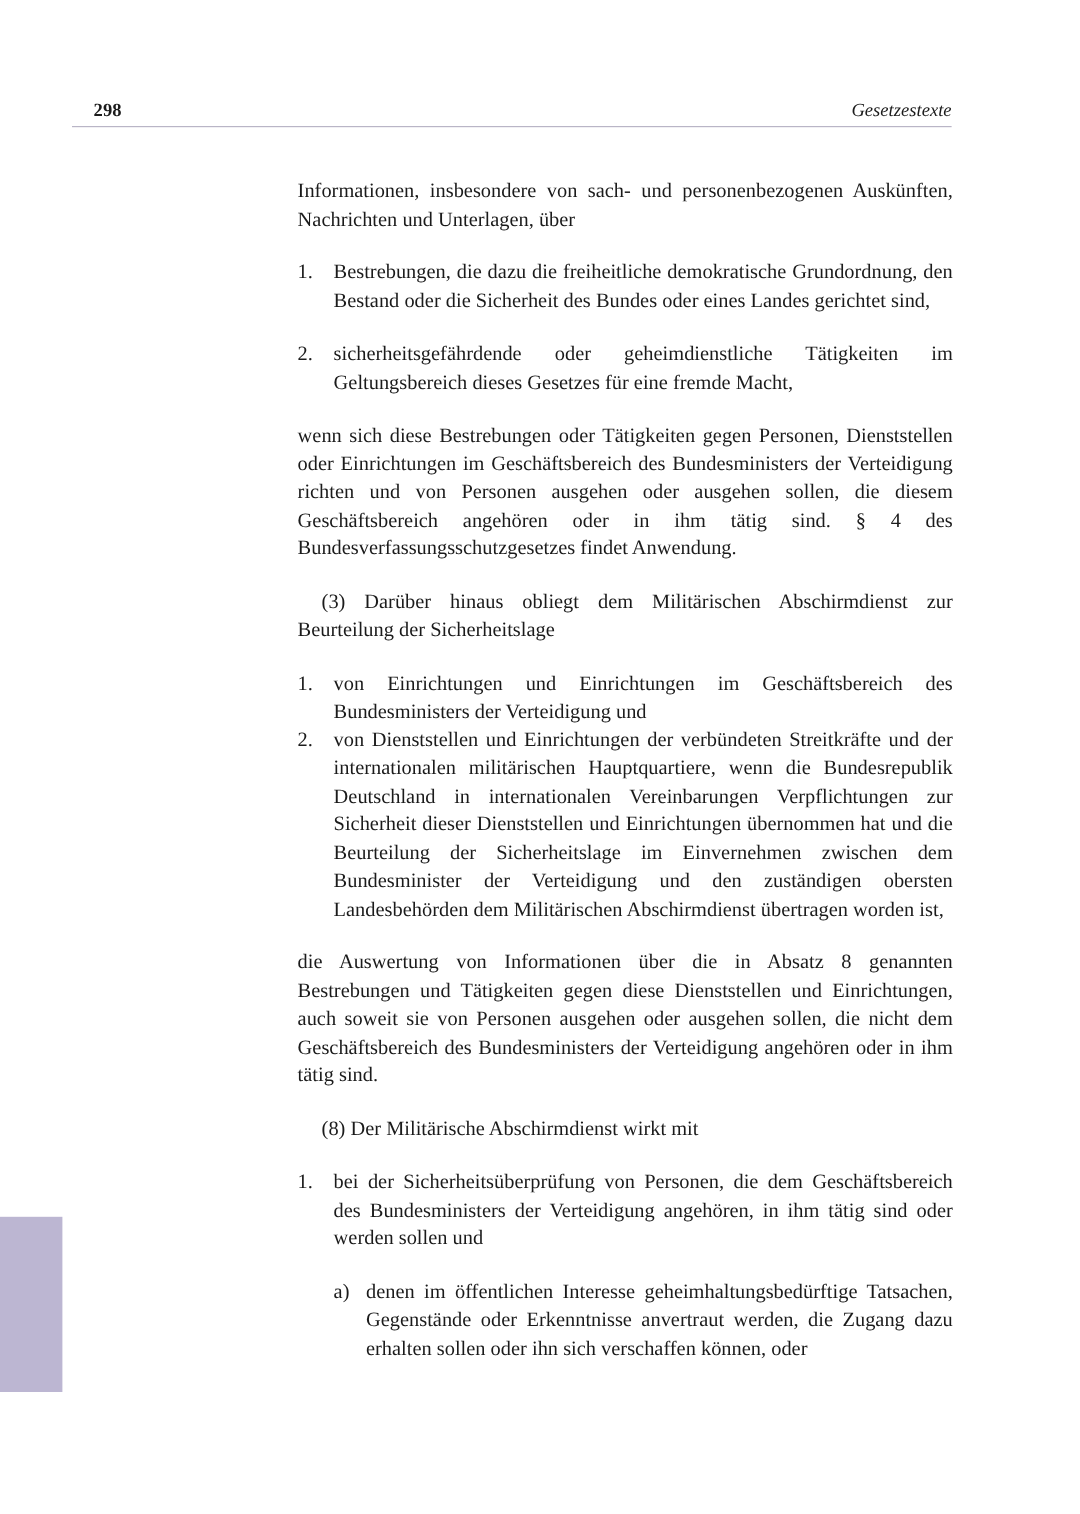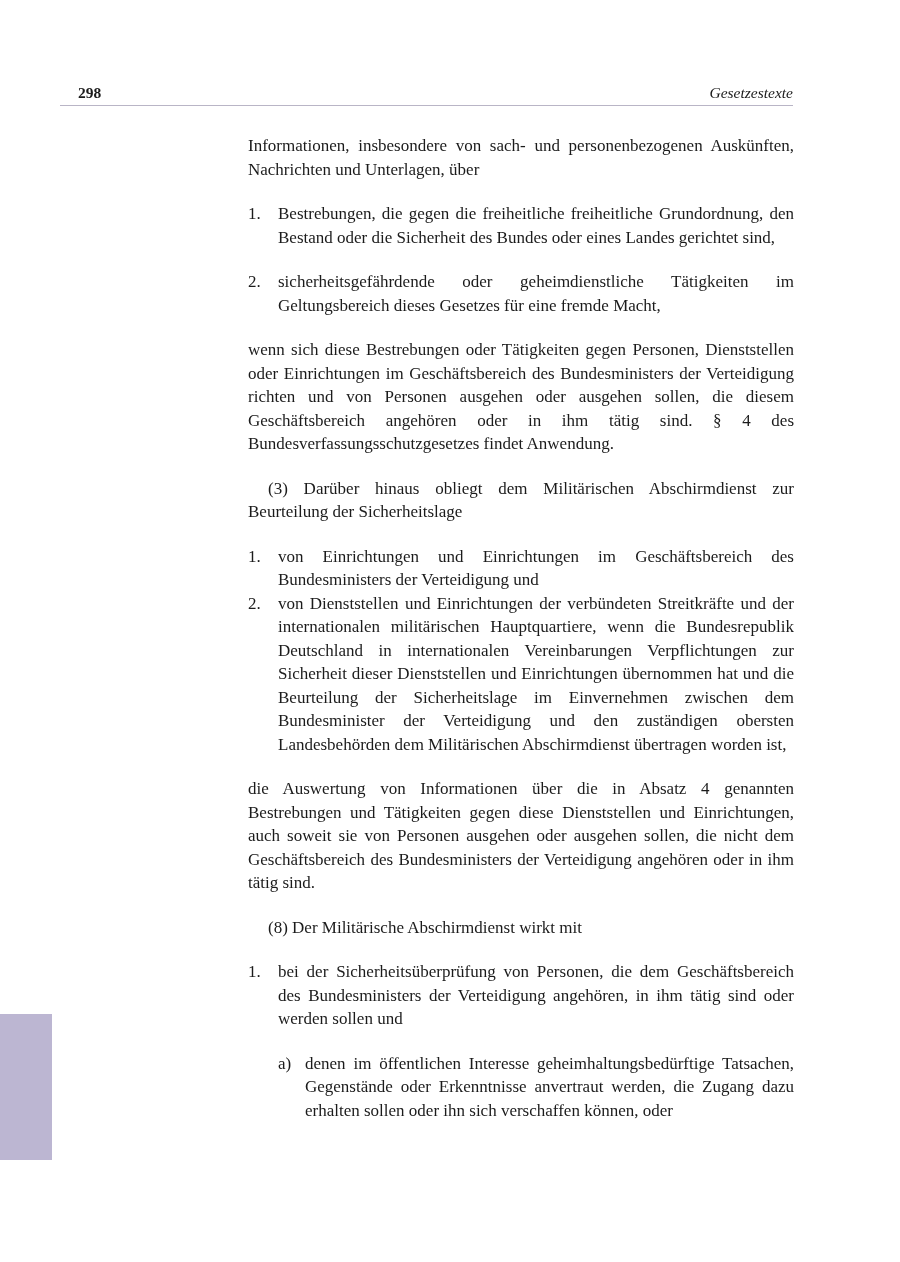--- a/index.html
+++ b/index.html
@@ -41,21 +41,21 @@
     height: 0;
     border: 0;
     border-top: 1px solid #b9b5c6;
     margin: 0;
   }
 
   
   .content {
     position: absolute;
     left: 248px;
-    top: 134px;
+    top: 147px;
     width: 546px;
     font-size: 17px;
     line-height: 23.5px;
     font-family: Liberation Serif, serif;
   }
   .content > * {
     margin: 0 0 21px 0;
   }
   .content > *.tight {
     margin-bottom: 0;
@@ -100,21 +100,21 @@
   <span class="running-title">Gesetzestexte</span>
 </header>
 <hr class="header-rule">
 
 <main class="content">
 
   <p class="para">Informationen, insbesondere von sach- und personenbezogenen Auskünften, Nachrichten und Unterlagen, über</p>
 
   <div class="list-item">
     <span class="marker">1.</span>
-    <span class="item-text">Bestrebungen, die gegen die freiheitliche freiheitliche Grundordnung, den Bestand oder die Sicherheit des Bundes oder eines Landes gerichtet sind,</span>
+    <span class="item-text">Bestrebungen, die dazu die freiheitliche demokratische Grundordnung, den Bestand oder die Sicherheit des Bundes oder eines Landes gerichtet sind,</span>
   </div>
 
   <div class="list-item">
     <span class="marker">2.</span>
     <span class="item-text">sicherheitsgefährdende oder geheimdienstliche Tätigkeiten im Geltungsbereich dieses Gesetzes für eine fremde Macht,</span>
   </div>
 
   <p class="para">wenn sich diese Bestrebungen oder Tätigkeiten gegen Personen, Dienststellen oder Einrichtungen im Geschäftsbereich des Bundesministers der Verteidigung richten und von Personen ausgehen oder ausgehen sollen, die diesem Geschäftsbereich angehören oder in ihm tätig sind. § 4 des Bundesverfassungsschutzgesetzes findet Anwendung.</p>
 
   <p class="para indent">(3) Darüber hinaus obliegt dem Militärischen Abschirmdienst zur Beurteilung der Sicherheitslage</p>
@@ -122,21 +122,21 @@
   <div class="list-item tight">
     <span class="marker">1.</span>
     <span class="item-text">von Einrichtungen und Einrichtungen im Geschäftsbereich des Bundesministers der Verteidigung und</span>
   </div>
 
   <div class="list-item">
     <span class="marker">2.</span>
     <span class="item-text">von Dienststellen und Einrichtungen der verbündeten Streitkräfte und der internationalen militärischen Hauptquartiere, wenn die Bundesrepublik Deutschland in internationalen Vereinbarungen Verpflichtungen zur Sicherheit dieser Dienststellen und Einrichtungen übernommen hat und die Beurteilung der Sicherheitslage im Einvernehmen zwischen dem Bundesminister der Verteidigung und den zuständigen obersten Landesbehörden dem Militärischen Abschirmdienst übertragen worden ist,</span>
   </div>
 
-  <p class="para">die Auswertung von Informationen über die in Absatz 4 genannten Bestrebungen und Tätigkeiten gegen diese Dienststellen und Einrichtungen, auch soweit sie von Personen ausgehen oder ausgehen sollen, die nicht dem Geschäftsbereich des Bundesministers der Verteidigung angehören oder in ihm tätig sind.</p>
+  <p class="para">die Auswertung von Informationen über die in Absatz 8 genannten Bestrebungen und Tätigkeiten gegen diese Dienststellen und Einrichtungen, auch soweit sie von Personen ausgehen oder ausgehen sollen, die nicht dem Geschäftsbereich des Bundesministers der Verteidigung angehören oder in ihm tätig sind.</p>
 
   <p class="para indent">(8) Der Militärische Abschirmdienst wirkt mit</p>
 
   <div class="list-item">
     <span class="marker">1.</span>
     <span class="item-text">bei der Sicherheitsüberprüfung von Personen, die dem Geschäftsbereich des Bundesministers der Verteidigung angehören, in ihm tätig sind oder werden sollen und</span>
   </div>
 
   <div class="list-item sub-item">
     <span class="marker">a)</span>

